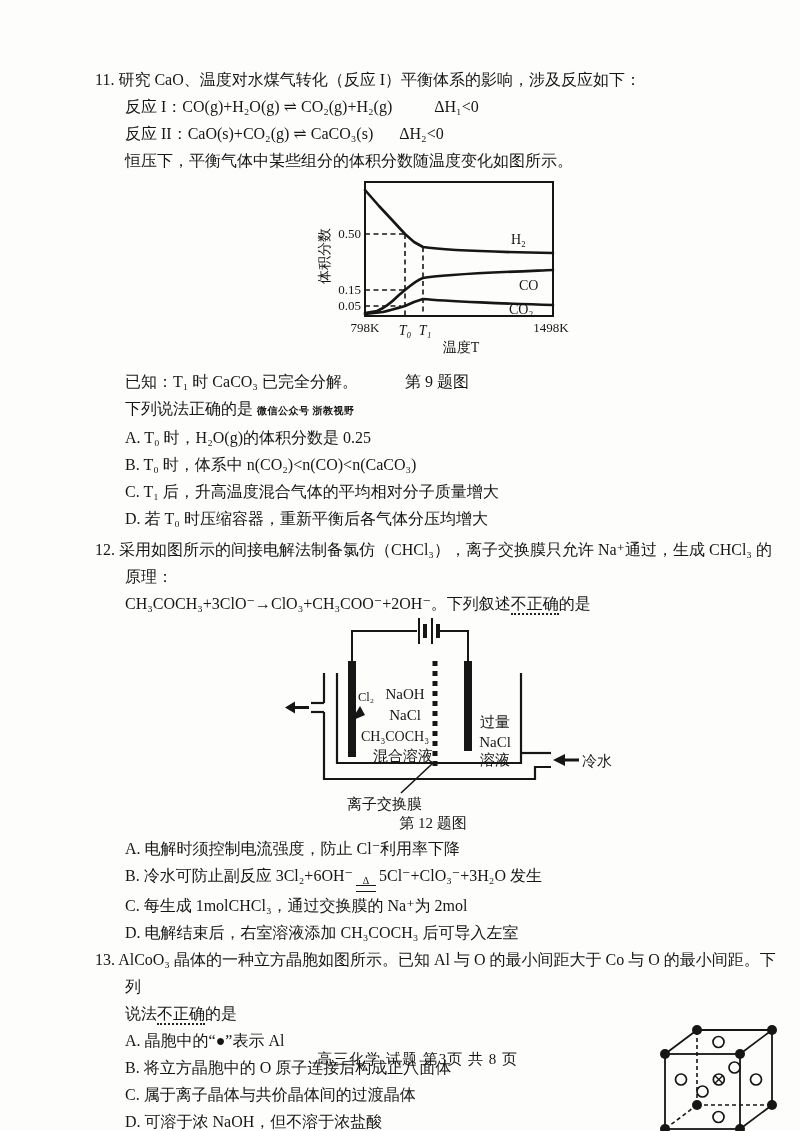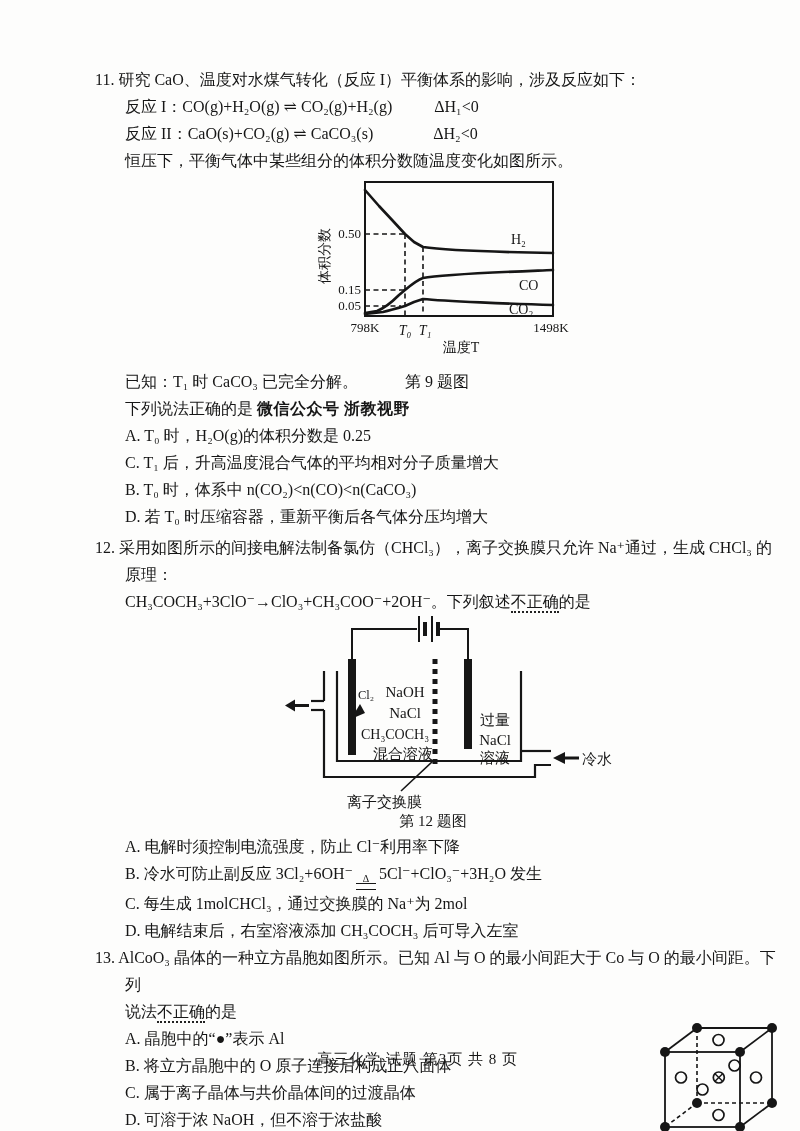--- a/index.html
+++ b/index.html
@@ -7,21 +7,21 @@
     width:800px;height:1131px;background:#fdfdfc;position:relative;margin:0 auto;
     font-family:"Liberation Serif","DejaVu Serif","DejaVu Sans",serif;
     color:#161616;overflow:hidden;padding-left:35px;
   }
   .content{padding:66px 55px 0 60px;font-size:16px;}
   .ln{line-height:27px;}
   .qfirst{padding-left:30px;text-indent:-30px;}
   .qind{padding-left:30px;}
   .opt{padding-left:30px;}
   .dh{display:inline-block;margin-left:42px;}
-  .wm{font-size:16px;font-weight:bold;letter-spacing:.5px;}
+  .wm{font-size:10px;font-weight:bold;letter-spacing:.5px;}
   .emph{border-bottom:2px dotted #222;padding-bottom:1px;}
   figure{margin:0;padding:0;}
   .fig11{margin-left:218px;width:300px;}
   .knownline{position:relative;}
   .cap11{position:absolute;left:310px;top:0;}
   .fig12{margin-left:190px;width:336px;}
   .fig13{float:right;width:152px;margin:4px -12px 0 8px;text-align:center;}
   .eqdelta{display:inline-flex;flex-direction:column;align-items:center;vertical-align:-3px;margin:0 3px;line-height:1;}
   .eqdelta .d{font-size:10px;line-height:9px;}
   .eqdelta .bar{width:20px;height:5px;border-top:1.6px solid #161616;border-bottom:1.6px solid #161616;}
@@ -31,21 +31,21 @@
 </style>
 </head>
 <body>
 
 <div class="page">
   <div class="content">
 
     <div>
       <div class="ln qfirst"><span>11.</span> <span>研究 CaO、温度对水煤气转化（反应 I）平衡体系的影响，涉及反应如下：</span></div>
       <div class="ln qind"><span>反应 I：CO(g)+H₂O(g) ⇌ CO₂(g)+H₂(g)</span><span class="dh">ΔH₁&lt;0</span></div>
-      <div class="ln qind"><span>反应 II：CaO(s)+CO₂(g) ⇌ CaCO₃(s)</span><span class="dh" style="margin-left:60px">ΔH₂&lt;0</span></div>
+      <div class="ln qind"><span>反应 II：CaO(s)+CO₂(g) ⇌ CaCO₃(s)</span><span class="dh" style="margin-left:26px">ΔH₂&lt;0</span></div>
       <div class="ln qind">恒压下，平衡气体中某些组分的体积分数随温度变化如图所示。</div>
 
       <figure class="fig11">
         <svg width="300" height="190" viewBox="0 0 300 190">
 
           <rect x="52" y="8" width="188" height="134" fill="none" stroke="#161616" stroke-width="2"></rect>
 
           <g stroke="#161616" stroke-width="1.6" stroke-dasharray="5,3.5" fill="none">
             <path d="M52,60 H92"></path>
             <path d="M92,60 V142"></path>
@@ -77,22 +77,22 @@
           <text x="16" y="110" font-size="14" transform="rotate(-90 16 110)">体积分数</text>
         </svg>
       </figure>
 
       <div class="ln qind knownline">
         <span>已知：T₁ 时 CaCO₃ 已完全分解。</span>
         <span class="cap11">第 9 题图</span>
       </div>
       <div class="ln qind"><span>下列说法正确的是</span> <span class="wm">微信公众号 浙教视野</span></div>
       <div class="ln opt">A. T₀ 时，H₂O(g)的体积分数是 0.25</div>
+      <div class="ln opt">B. T₀ 时，体系中 n(CO₂)&lt;n(CO)&lt;n(CaCO₃)</div>
       <div class="ln opt">C. T₁ 后，升高温度混合气体的平均相对分子质量增大</div>
-      <div class="ln opt">B. T₀ 时，体系中 n(CO₂)&lt;n(CO)&lt;n(CaCO₃)</div>
       <div class="ln opt">D. 若 T₀ 时压缩容器，重新平衡后各气体分压均增大</div>
     </div>
 
     <div class="q12block">
       <div class="ln qfirst"><span>12.</span> <span>采用如图所示的间接电解法制备氯仿（CHCl₃），离子交换膜只允许 Na⁺通过，生成 CHCl₃ 的原理：</span></div>
       <div class="ln qind"><span>CH₃COCH₃+3ClO⁻→ClO₃+CH₃COO⁻+2OH⁻。下列叙述</span><span class="emph">不正确</span><span>的是</span></div>
 
       <figure class="fig12">
         <svg width="336" height="214" viewBox="0 0 336 214">
           <g fill="none" stroke="#161616" stroke-width="2">

